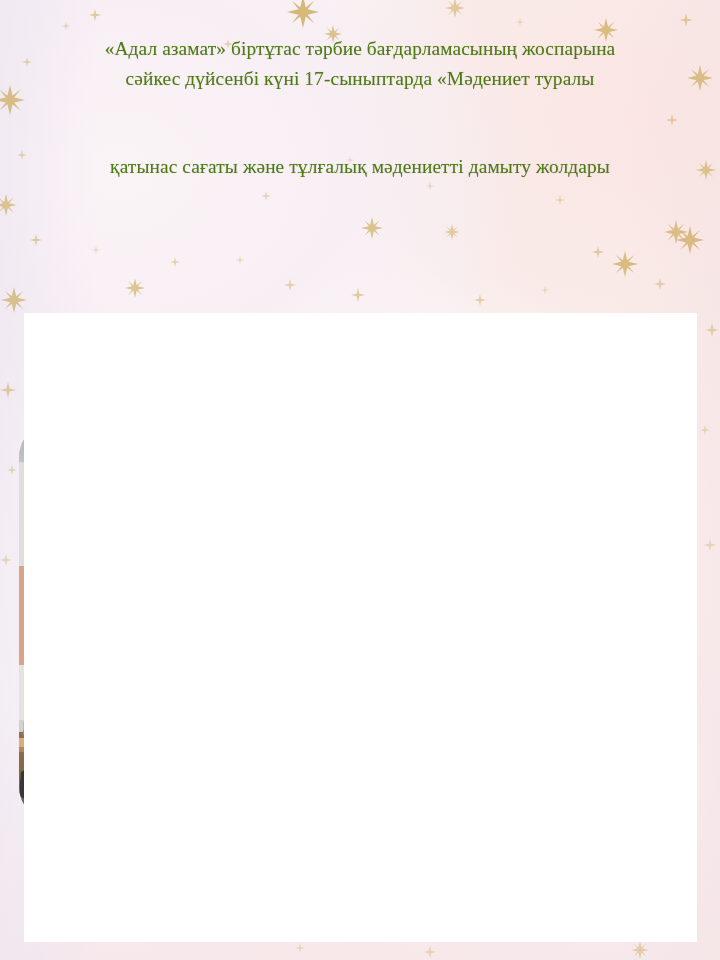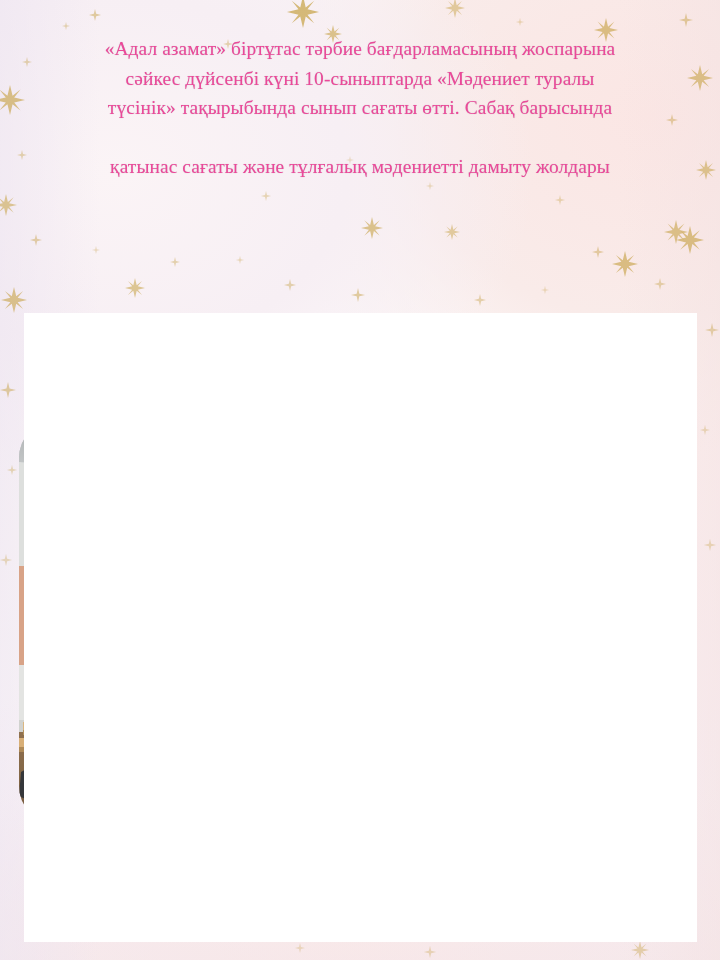--- a/index.html
+++ b/index.html
@@ -32,21 +32,21 @@
       linear-gradient(180deg, rgba(255,255,255,0) 82%, rgba(243,226,228,.45) 100%);
   }
   .sparkles { position:absolute; inset:0; }
   .sparkles svg { display:block; width:720px; height:960px; }
 
   
   .headline {
     position:absolute;
     left:34px; top:34px; width:652px;
     text-align:center;
-    color:#ec4899;
+    color:#4d7c0f;
     font-size:19.4px;
     line-height:29.5px;
     letter-spacing:.1px;
     text-shadow:0 0 1px rgba(43,50,70,.25);
     z-index:5;
   }
 
   
   .card {
     position:absolute;
@@ -143,22 +143,22 @@
 
         <use href="#spk4" x="0" y="0" transform="translate(430,952) scale(6)" opacity=".4"></use>
         <use href="#spk4" x="0" y="0" transform="translate(300,948) scale(5)" opacity=".35"></use>
         <use href="#spk" x="0" y="0" transform="translate(640,950) scale(9)" opacity=".5"></use>
       </g>
     </svg>
   </div>
 
   <div class="headline">
     <span>«Адал азамат» біртұтас тәрбие бағдарламасының жоспарына</span><br>
-    <span>сәйкес дүйсенбі күні 10-сыныптарда «Мәдениет туралы</span><br>
-    <span>түсінік» тақырыбында сынып сағаты өтті.  Сабақ барысында</span><br>
+    <span>сәйкес дүйсенбі күні 17-сыныптарда «Мәдениет туралы</span><br>
+    <br>
     <br>
     <span>қатынас сағаты және тұлғалық мәдениетті дамыту  жолдары</span><br>
   </div>
 
   <div class="card"></div>
 
   <div class="photos">
 
     <div class="photo photo-left">
       <svg viewBox="0 0 327 404" xmlns="http://www.w3.org/2000/svg">

